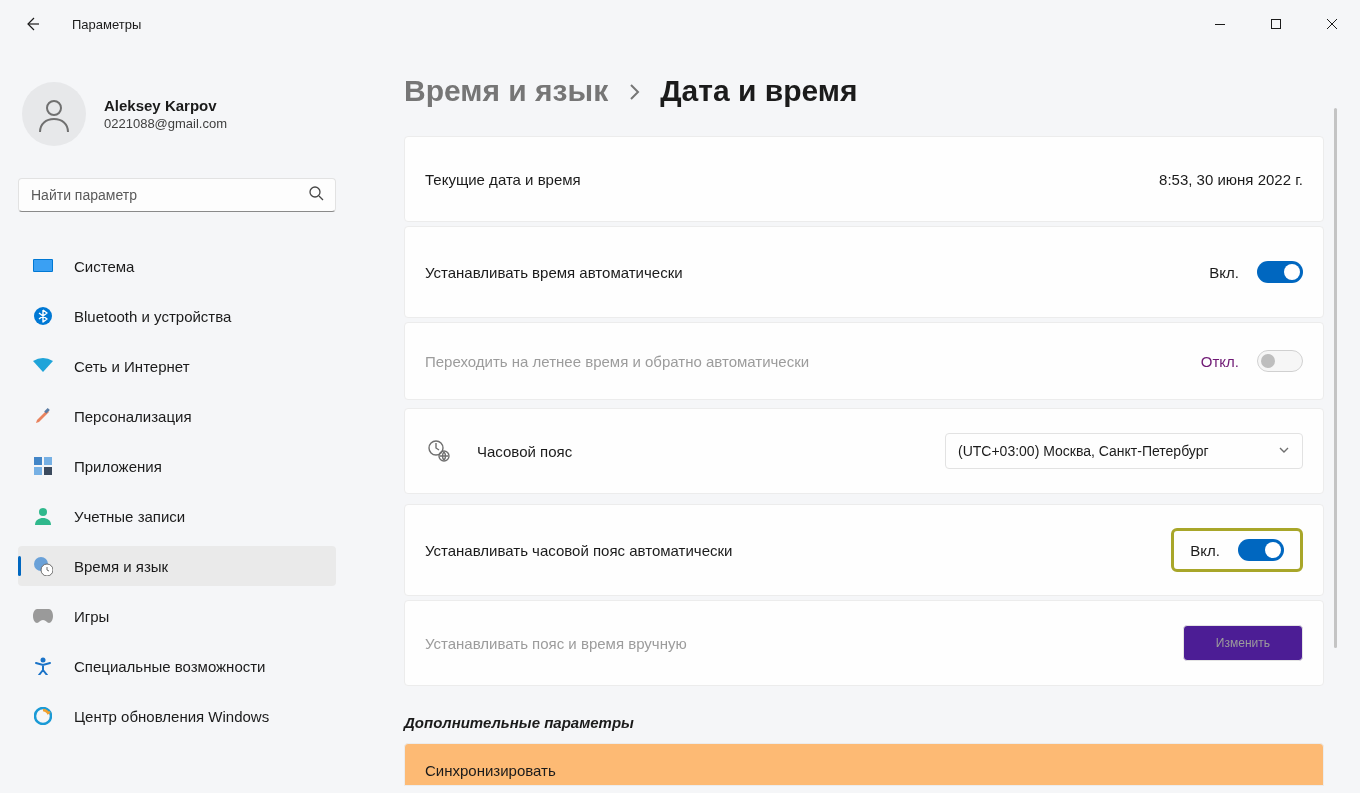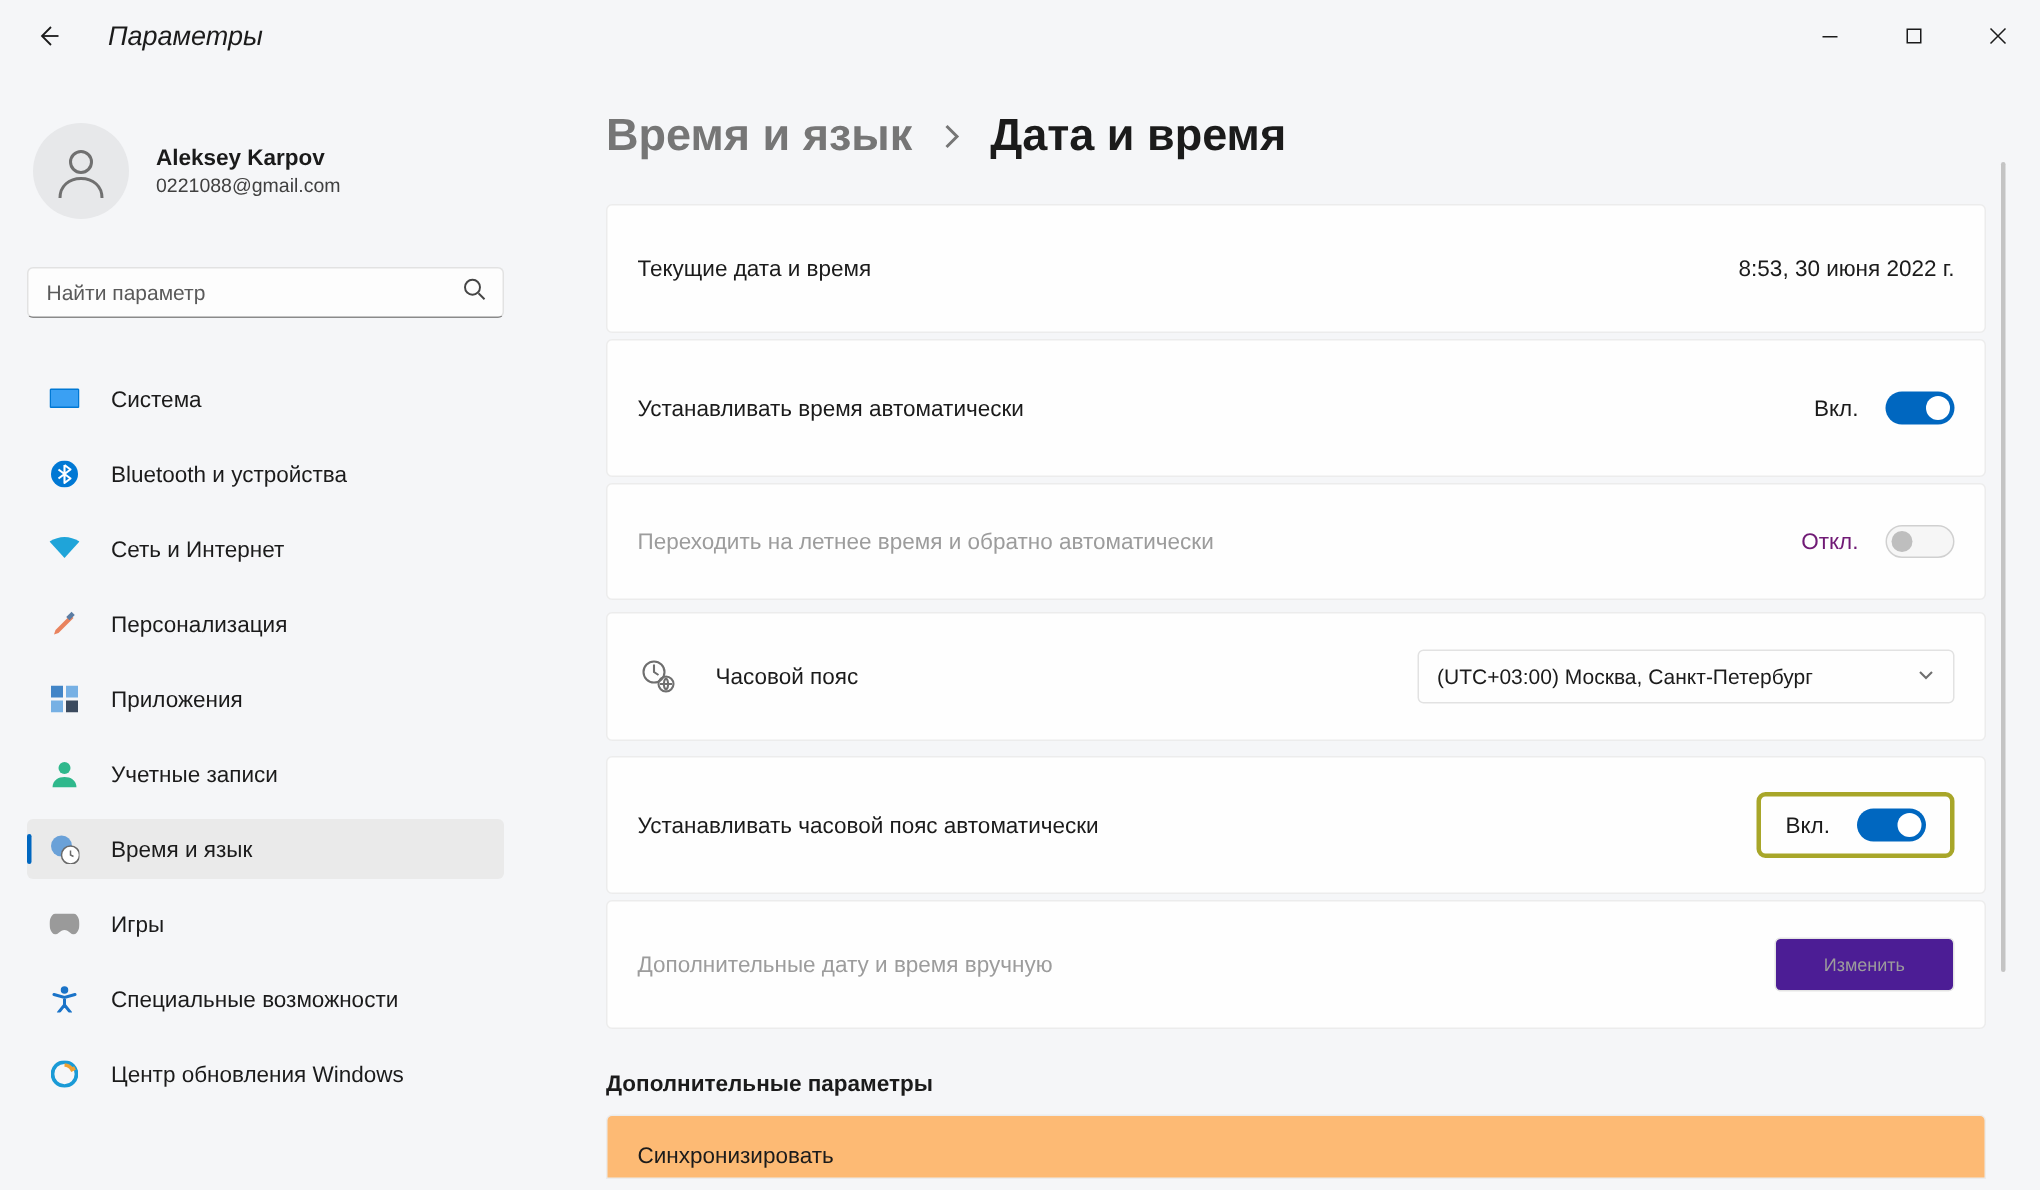--- a/index.html
+++ b/index.html
@@ -1,21 +1,21 @@
 <!DOCTYPE html>
 <html><head>
 <meta charset="utf-8">
 <style>
   * { box-sizing: border-box; margin: 0; padding: 0; }
   html, body { width: 1360px; height: 793px; font-family: "Segoe UI", "Segoe UI Variable", Arial, sans-serif; background: #f5f6f8; color: #1b1b1b; overflow: hidden; }
   
   .titlebar { height: 48px; display: flex; align-items: center; }
   .titlebar-left { display: flex; align-items: center; padding-left: 22px; gap: 30px; }
   .back-btn { width: 20px; height: 20px; display:flex; align-items:center; justify-content:center; cursor:pointer; color:#1b1b1b; }
-  .app-title { font-size: 18px; color:#1b1b1b;font-style:italic; }
+  .app-title { font-size: 13px; color:#1b1b1b; }
   .window-controls { margin-left: auto; display: flex; }
   .win-btn { width: 56px; height: 32px; display:flex; align-items:center; justify-content:center; cursor:pointer; color:#1b1b1b; }
   .win-btn svg { display:block; }
   
   .layout { display: flex; height: calc(793px - 48px); }
   .sidebar { width: 355px; padding-left: 18px; padding-right: 18px; display:flex; flex-direction:column; }
   .profile { display:flex; align-items:center; gap: 18px; margin-top: 34px; margin-left: 4px; }
   .avatar { width: 64px; height: 64px; border-radius: 50%; background: #e7e8ea; display:flex; align-items:center; justify-content:center; }
   .avatar svg { color:#707070; }
   .profile-text .name { font-size: 15px; font-weight: 600; }
@@ -53,21 +53,21 @@
   .toggle.on::after { content:""; position:absolute; right:3px; top:3px; width:16px; height:16px; border-radius:50%; background:#fff; }
   .toggle.off { background:#f3f3f3; border:1px solid #b9b9b9; }
   .toggle.off::after { content:""; position:absolute; left:3px; top:3px; width:14px; height:14px; border-radius:50%; background:#9c9c9c; }
   .toggle.disabled { opacity:0.65; cursor:default; }
   .highlight { border: 3px solid #a8a629; border-radius: 6px; padding: 8px 16px; display:flex; align-items:center; gap: 18px; }
   .row-icon { width:28px; height:28px; display:flex; align-items:center; justify-content:center; color:#6f6f6f; margin-right: 24px; }
   .dropdown { height: 36px; min-width: 358px; border:1px solid #e2e2e2; border-radius:4px; background:#fefefe; display:flex; align-items:center; padding:0 12px; font-size:14px; color:#1b1b1b; cursor:pointer; gap:10px; }
   .dropdown .dd-text { flex:1; white-space:nowrap; overflow:hidden; text-overflow:ellipsis; }
   .dropdown .chev { color:#6f6f6f; }
   .btn-secondary { height:36px; padding:0 32px; border:1px solid #e4e4e4; border-radius:4px; background:#4c1d95; color:#9c9c9c; font-size:12px; cursor:default; }
-  .section-title { font-size:15px; font-weight:600; margin-top: 28px; margin-bottom: 12px; }
+  .section-title { font-size:15px; font-weight:600; margin-top: 28px; margin-bottom: 12px; font-style: italic; }
   .sync-row { background:#fdba74; border:1px solid #ececec; border-top-left-radius:4px; border-top-right-radius:4px; padding: 18px 20px 6px 20px; font-size:15px; }
 </style>
 </head>
 <body>
 
 <div class="titlebar">
   <div class="titlebar-left">
     <div class="back-btn">
       <svg width="16" height="16" viewBox="0 0 16 16" fill="none" stroke="currentColor" stroke-width="1.2">
           <path d="M10 2 L4 8 L10 14"></path>
@@ -284,21 +284,21 @@
             <div class="highlight">
               <span class="status-text">Вкл.</span>
               <div class="toggle on"></div>
             </div>
           </div>
         </div>
       </div>
 
       <div class="card">
         <div class="card-row h82">
-          <span class="label dim">Дополнительные дату и время вручную</span>
+          <span class="label dim">Устанавливать пояс и время вручную</span>
           <div class="right">
             <button class="btn-secondary">Изменить</button>
           </div>
         </div>
       </div>
     </div>
 
     <div class="section-title">Дополнительные параметры</div>
     <div class="sync-row">
       <span>Синхронизировать</span>

